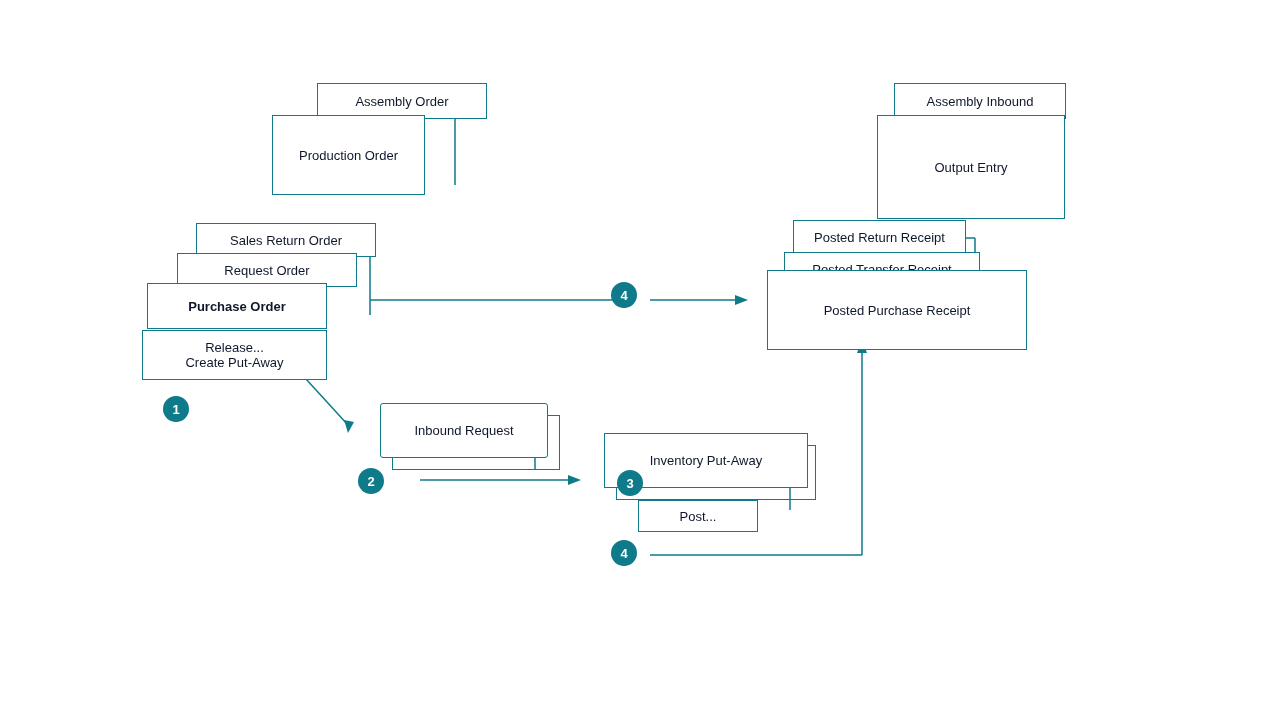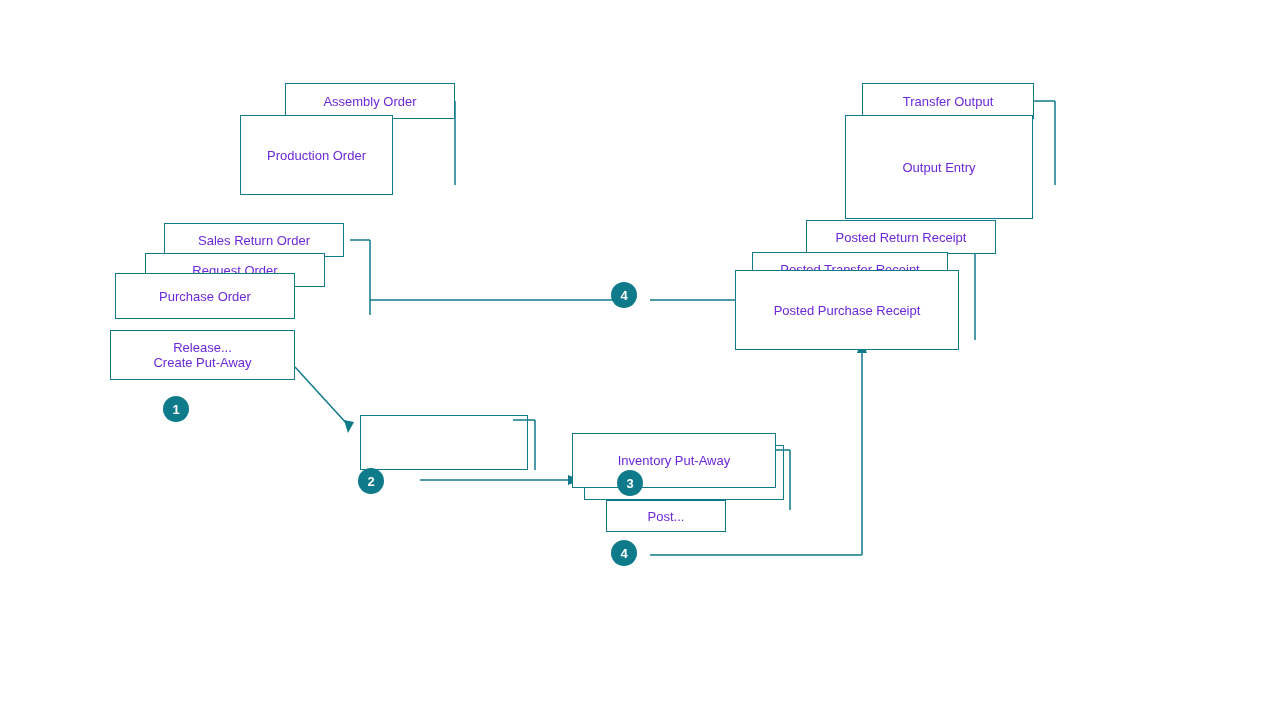--- a/index.html
+++ b/index.html
@@ -17,23 +17,24 @@
       height: 720px;
     }
     .box {
       position: absolute;
       border: 1.5px solid #0e7a8a;
       background: #fff;
       display: flex;
       align-items: center;
       justify-content: center;
       font-size: 13px;
-      color: #6d28d9;
+      color: #0f172a;
       text-align: center;
       padding: 4px 8px;
+      margin-left: 32px;
     }
     .badge {
       position: absolute;
       width: 26px;
       height: 26px;
       border-radius: 50%;
       background: #0e7a8a;
       color: #fff;
       font-size: 13px;
       font-weight: bold;
@@ -91,55 +92,58 @@
 
   <div class="box" style="left:285px;top:83px;width:170px;height:36px;">
     <span>Assembly Order</span>
   </div>
 
   <div class="box" style="left:240px;top:115px;width:153px;height:80px;">
     <span>Production Order</span>
   </div>
 
   <div class="box" style="left:862px;top:83px;width:172px;height:36px;">
-    <span>Transfer Output</span>
+    <span>Assembly Inbound</span>
   </div>
 
   <div class="box" style="left:845px;top:115px;width:188px;height:104px;">
     <span>Output Entry</span>
   </div>
 
   <div class="box" style="left:164px;top:223px;width:180px;height:34px;">
     <span>Sales Return Order</span>
   </div>
 
   <div class="box" style="left:145px;top:253px;width:180px;height:34px;">
     <span>Request Order</span>
   </div>
 
-  <div class="box" style="left:115px;top:273px;width:180px;height:46px;">
+  <div class="box" style="left:115px;top:283px;width:180px;height:46px;font-weight:bold;">
     <span>Purchase Order</span>
   </div>
 
   <div class="box" style="left:110px;top:330px;width:185px;height:50px;white-space:pre-line;">
     <span style="white-space:pre-line;">Release...<br>Create Put-Away</span>
   </div>
 
-  <div class="box" style="left:806px;top:220px;width:190px;height:34px;">
+  <div class="box" style="left:761px;top:220px;width:173px;height:34px;">
     <span>Posted  Return Receipt</span>
   </div>
 
   <div class="box" style="left:752px;top:252px;width:196px;height:34px;">
     <span>Posted  Transfer Receipt</span>
   </div>
 
-  <div class="box" style="left:735px;top:270px;width:224px;height:80px;">
+  <div class="box" style="left:735px;top:270px;width:260px;height:80px;">
     <span>Posted  Purchase Receipt</span>
   </div>
 
+  <div class="box" style="left:348px;top:403px;width:168px;height:55px;border-radius:3px;">
+    <span>Inbound  Request</span>
+  </div>
 
   <div class="box" style="left:360px;top:415px;width:168px;height:55px;z-index:-1;">
   </div>
 
   <div class="box" style="left:572px;top:433px;width:204px;height:55px;">
     <span>Inventory Put-Away</span>
   </div>
 
   <div class="box" style="left:584px;top:445px;width:200px;height:55px;z-index:-1;">
   </div>

